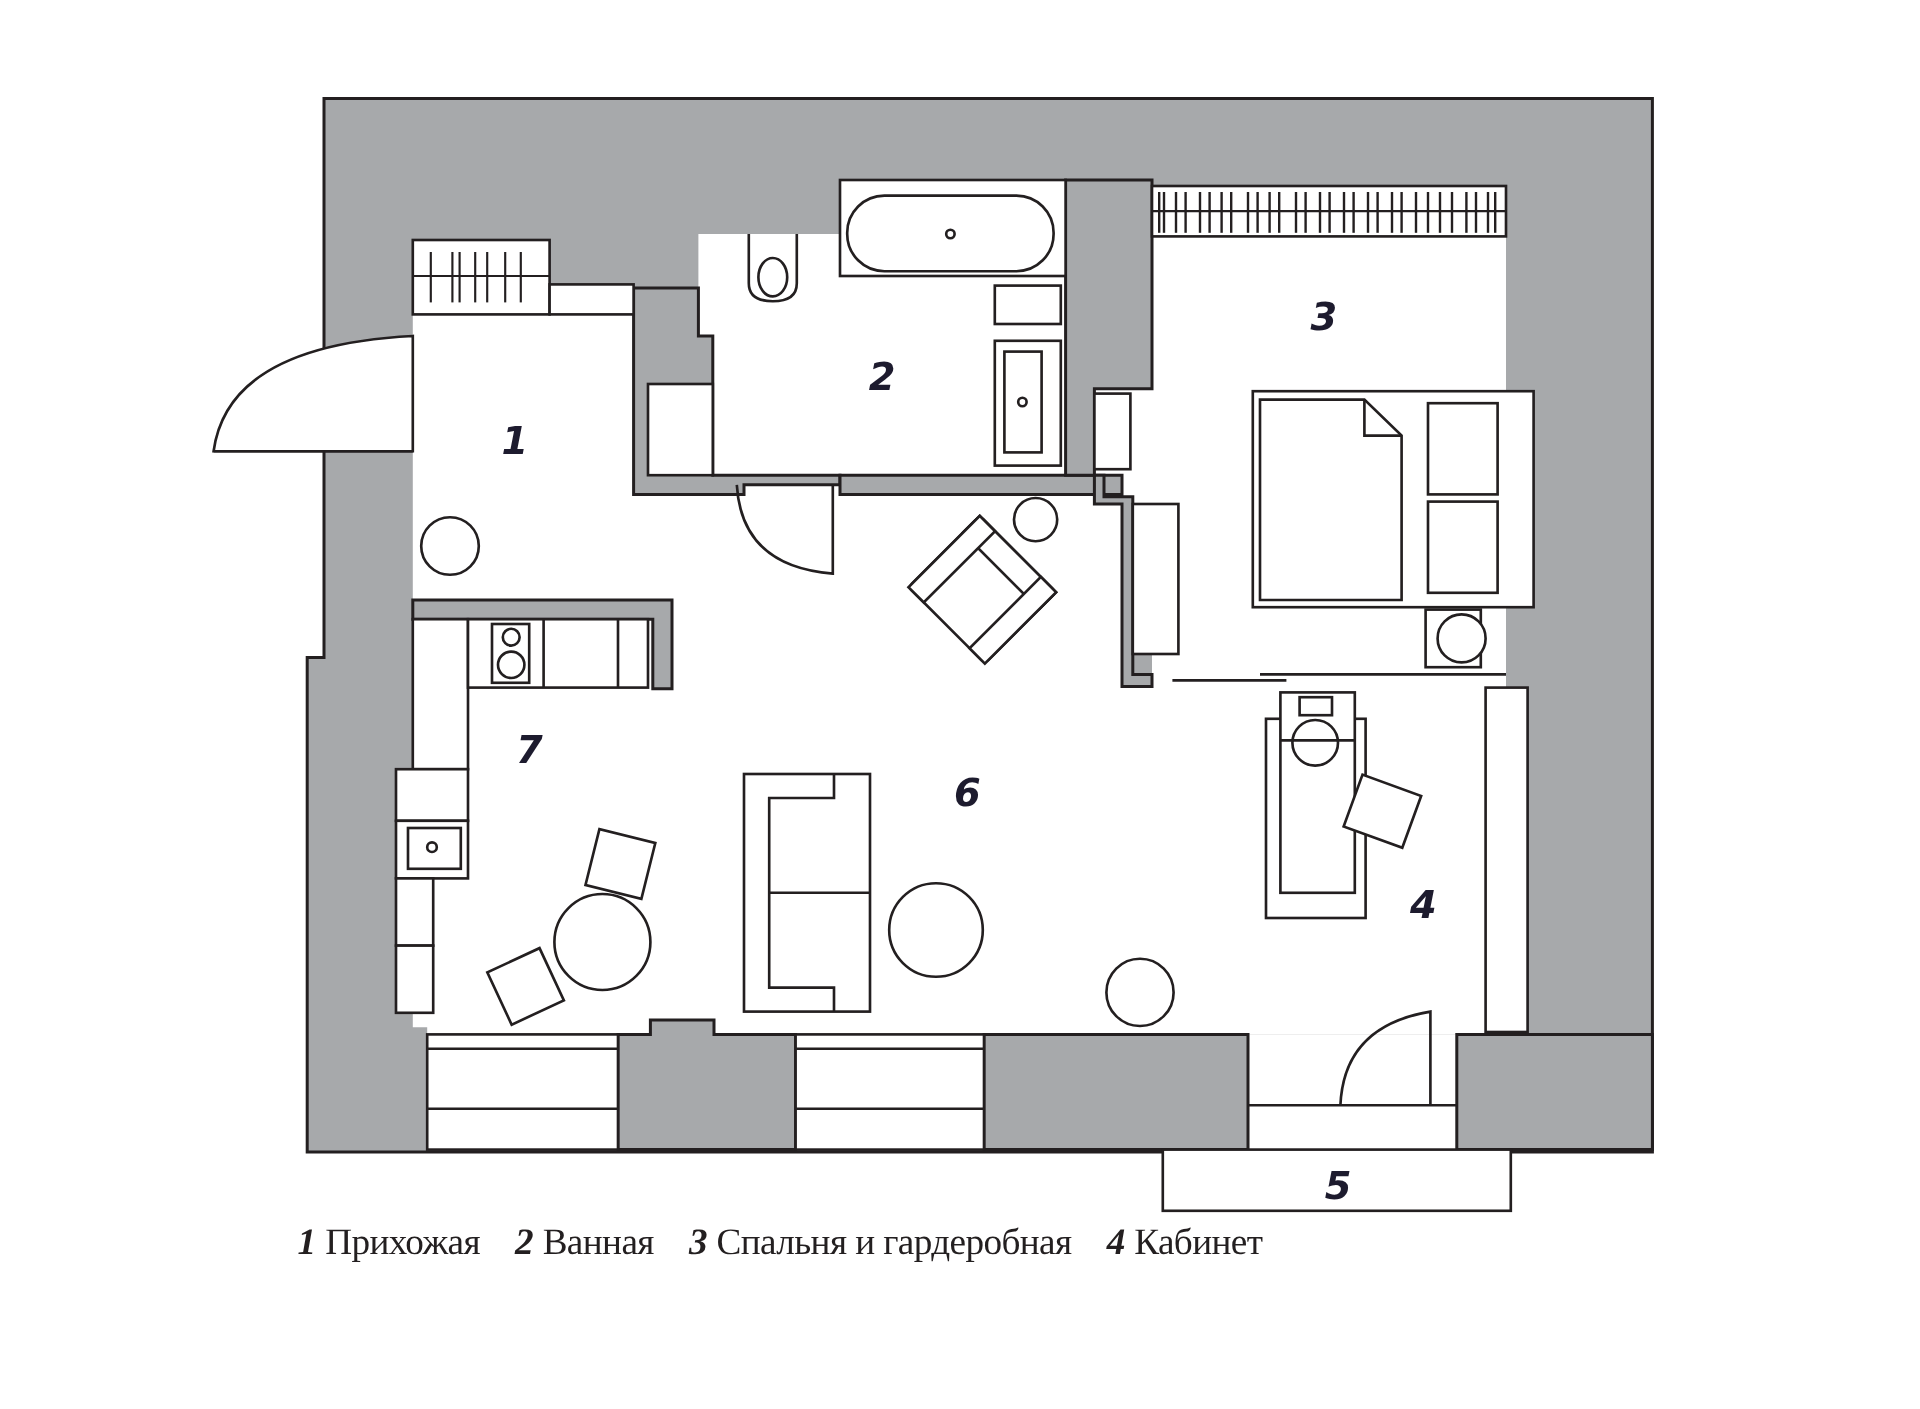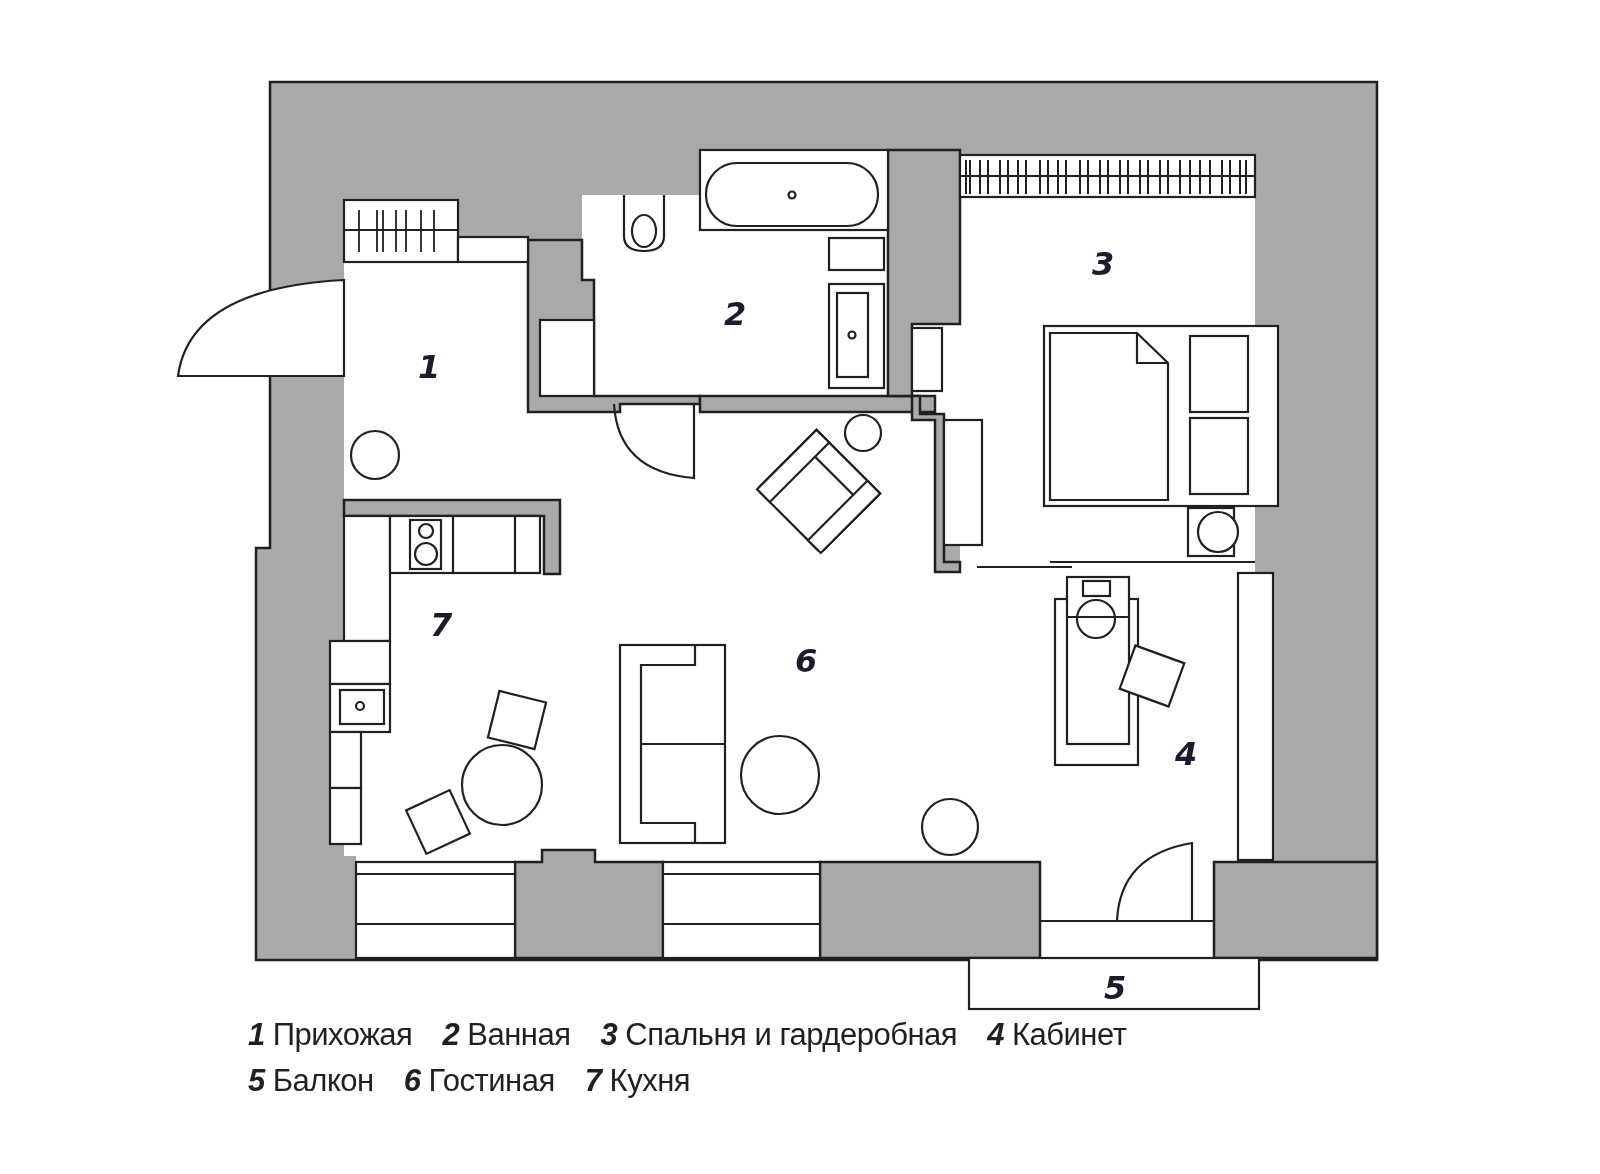--- a/index.html
+++ b/index.html
@@ -4,21 +4,21 @@
 <style>
   html, body { margin:0; padding:0; background:#ffffff; }
   body { width:1600px; height:1174px; position:relative; overflow:hidden; font-family:"DejaVu Sans", sans-serif; }
   #plan { position:absolute; left:0; top:0; width:1600px; height:1174px; }
   .wall { fill:#a7a9ab; stroke:#231f20; stroke-width:2.5; }
   .floor { fill:#ffffff; stroke:none; }
   .ln { fill:#ffffff; stroke:#231f20; stroke-width:2.2; }
   .ln-thin { fill:none; stroke:#231f20; stroke-width:1.8; }
   .ln-none { fill:none; stroke:#231f20; stroke-width:2.2; }
   .room-num { font-family:"DejaVu Sans", sans-serif; font-weight:bold; font-style:italic; font-size:32px; fill:#1d1b2e; }
-  .legend { position:absolute; left:248px; top:1012px; width:1200px; font-family:Liberation Sans, sans-serif; font-size:31px; color:#231f20; line-height:46px; letter-spacing:-0.5px; }
+  .legend { position:absolute; left:248px; top:1012px; width:1200px; font-family:Liberation Serif, serif; font-size:31px; color:#231f20; line-height:46px; letter-spacing:-0.5px; }
   .legend-row { white-space:nowrap; }
   .legend-item { margin-right:22px; }
   .legend-num { font-weight:bold; font-style:italic; margin-right:8px; }
 </style>
 </head>
 <body>
 
 <svg id="plan" viewBox="0 0 1600 1174" xmlns="http://www.w3.org/2000/svg">
 
   <path class="wall" d="M270,82 L1377,82 L1377,960 L256,960 L256,548 L270,548 Z"></path>
@@ -211,18 +211,13 @@
   <text class="room-num" x="430" y="636">7</text>
 </svg>
 
 <div class="legend">
   <div class="legend-row">
     <span class="legend-item"><span class="legend-num">1</span><span>Прихожая</span></span>
     <span class="legend-item"><span class="legend-num">2</span><span>Ванная</span></span>
     <span class="legend-item"><span class="legend-num">3</span><span>Спальня и гардеробная</span></span>
     <span class="legend-item"><span class="legend-num">4</span><span>Кабинет</span></span>
   </div>
-  <div class="legend-row">
-    <span class="legend-item"><span class="legend-num">5</span><span>Балкон</span></span>
-    <span class="legend-item"><span class="legend-num">6</span><span>Гостиная</span></span>
-    <span class="legend-item"><span class="legend-num">7</span><span>Кухня</span></span>
-  </div>
 </div>
 
 </body></html>

